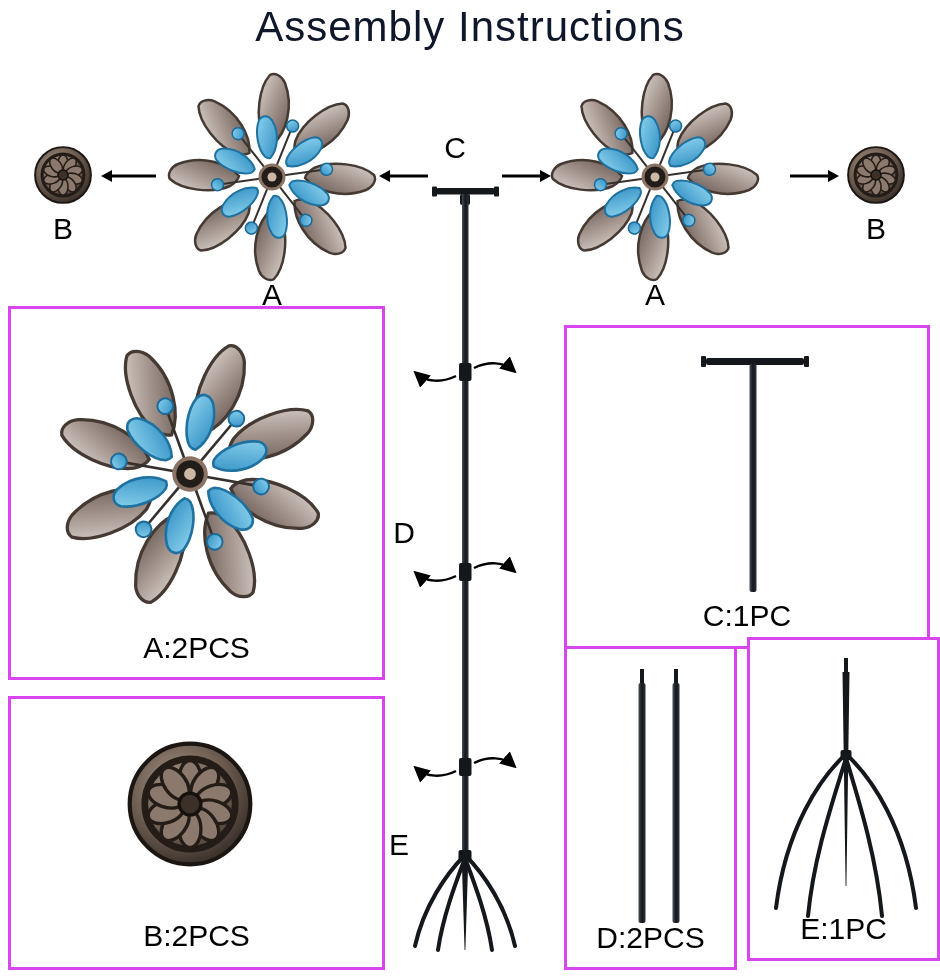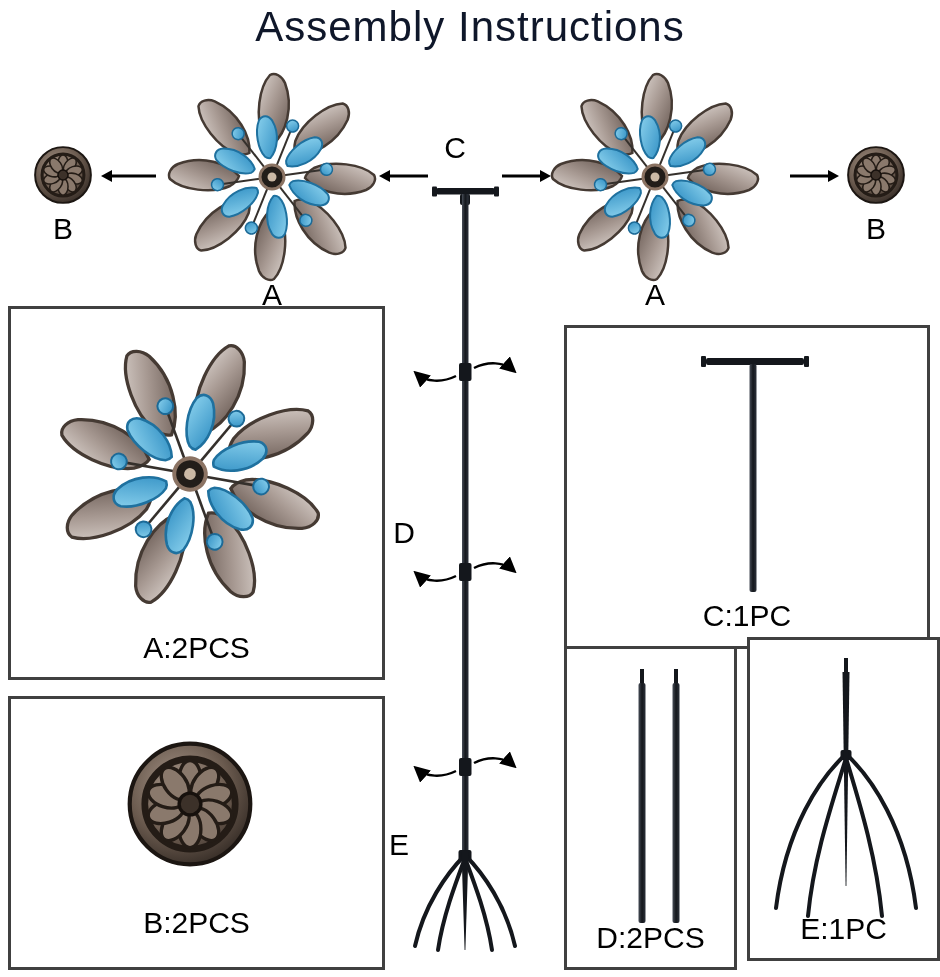--- a/index.html
+++ b/index.html
@@ -4,21 +4,21 @@
 <title>Assembly Instructions</title>
 <style>
   * { margin:0; padding:0; box-sizing:border-box; }
   html,body { background:#ffffff; }
   body { font-family:"Liberation Sans", sans-serif; color:#000; }
   .page { position:relative; width:940px; height:977px; background:#fff; overflow:hidden; }
   .abs { position:absolute; }
   .title { position:absolute; top:3px; left:0; width:100%; text-align:center;
            font-size:42px; font-weight:500; letter-spacing:1px; color:#0f172a; }
   .lbl { position:absolute; width:40px; text-align:center; font-size:30px; color:#000; line-height:1.05; }
-  .part-box { position:absolute; border:3px solid #404040; background:#fff; }
+  .part-box { position:absolute; border:3px solid #d946ef; background:#fff; }
   .part-label { position:absolute; left:0; right:0; text-align:center; font-size:30px; color:#000; }
   svg { display:block; }
 </style>
 </head>
 <body>
 
 <div class="page">
 
   <svg width="0" height="0" style="position:absolute" aria-hidden="true">
     <defs>
@@ -193,21 +193,21 @@
     <svg class="abs" style="left:32px; top:18px" width="294" height="294" viewBox="-112 -112 224 224">
       <use href="#rotor" transform="rotate(18)"></use>
     </svg>
     <div class="part-label" style="bottom:12px">A:2PCS</div>
   </div>
 
   <div class="part-box" style="left:8px; top:696px; width:377px; height:274px">
     <svg class="abs" style="left:112px; top:38px" width="134" height="134" viewBox="-40 -40 80 80">
         <use href="#finial"></use>
       </svg>
-    <div class="part-label" style="bottom:27px">B:2PCS</div>
+    <div class="part-label" style="bottom:14px">B:2PCS</div>
   </div>
 
   <div class="part-box" style="left:564px; top:325px; width:366px; height:324px">
     <svg class="abs" style="left:0; top:0" width="360" height="318">
       <rect x="134" y="28" width="5" height="11" rx="1" fill="#14171c"></rect>
       <rect x="237" y="28" width="5" height="11" rx="1" fill="#14171c"></rect>
       <rect x="139" y="30" width="98" height="7" rx="2" fill="#14171c"></rect>
       <rect x="182.5" y="36" width="7" height="228" rx="2" fill="url(#gPole)"></rect>
     </svg>
     <div class="part-label" style="bottom:13px">C:1PC</div>

